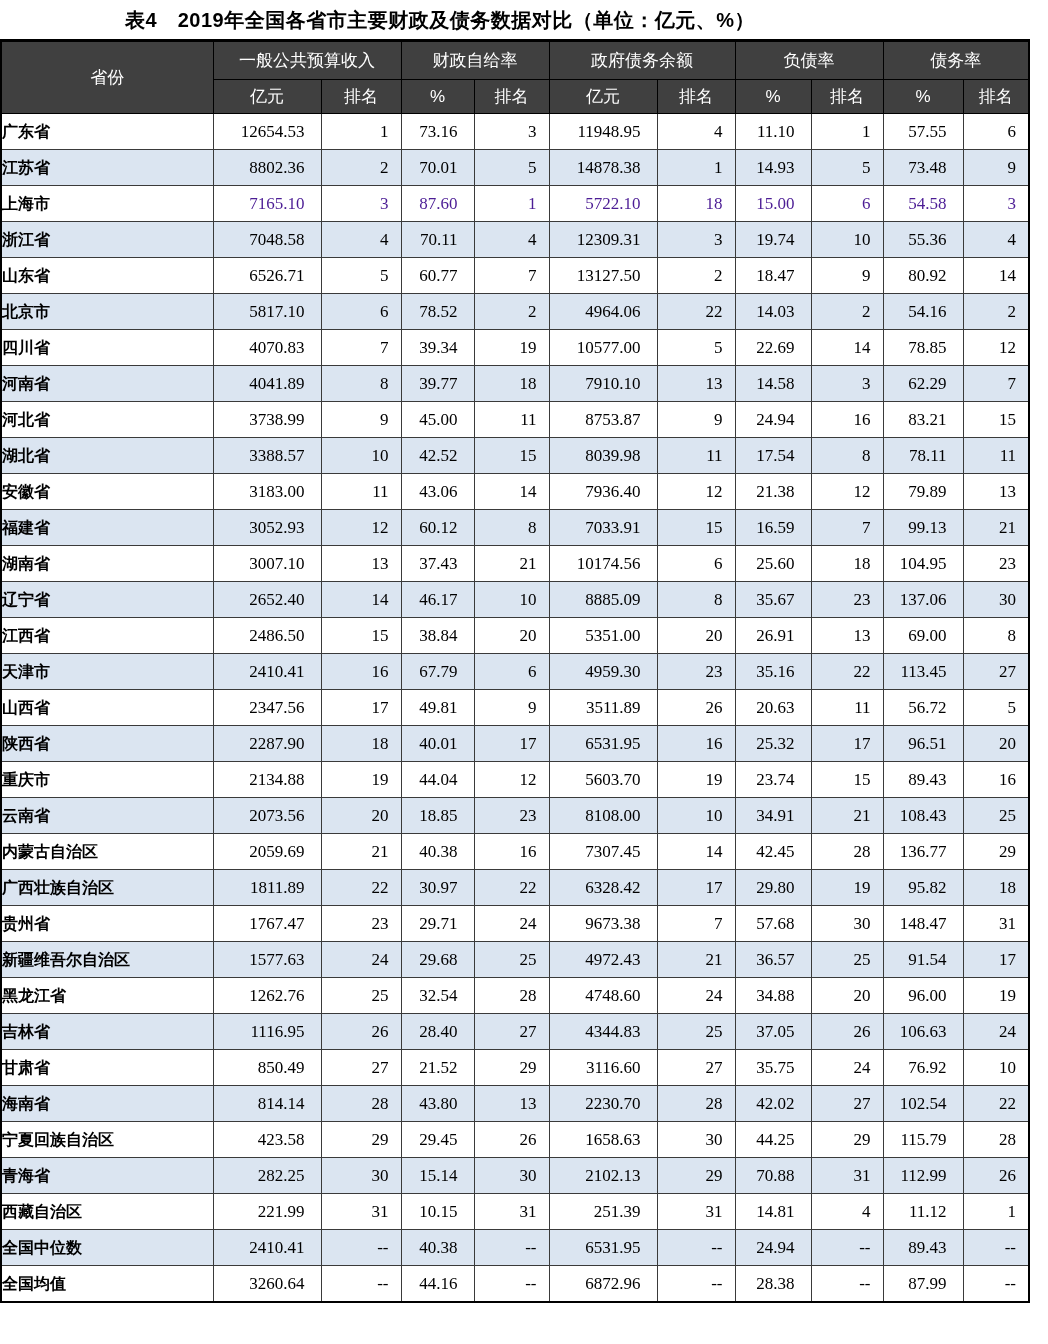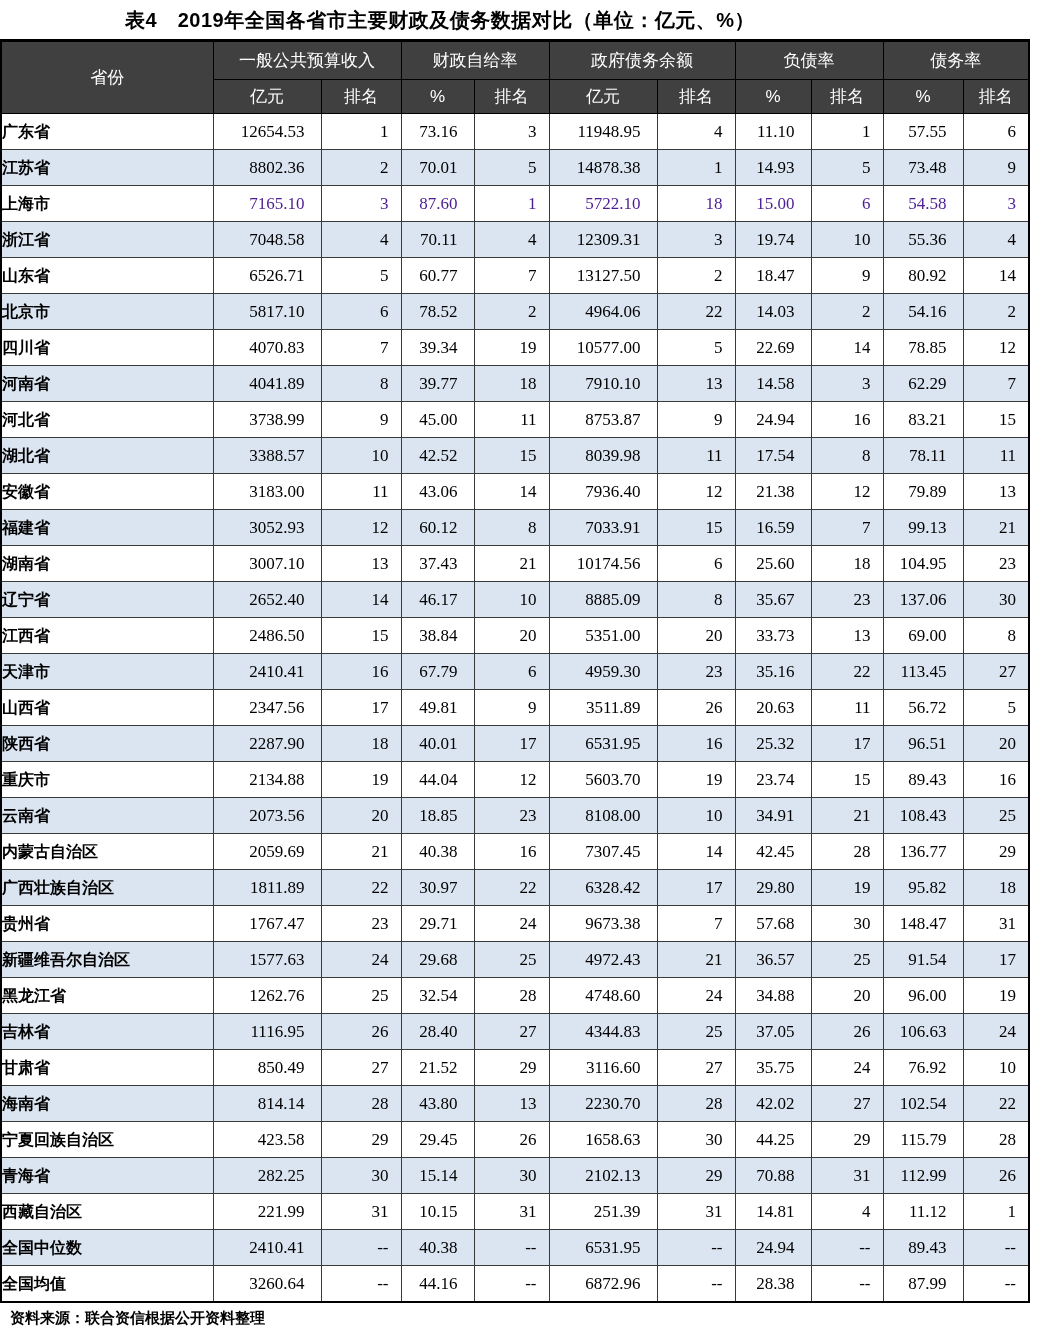--- a/index.html
+++ b/index.html
@@ -265,21 +265,21 @@
           <td class="rank">30</td>
         </tr>
         <tr>
           <td class="province">江西省</td>
           <td class="num">2486.50</td>
           <td class="rank">15</td>
           <td class="num">38.84</td>
           <td class="rank">20</td>
           <td class="num">5351.00</td>
           <td class="rank">20</td>
-          <td class="num">33.73</td>
+          <td class="num">26.91</td>
           <td class="rank">13</td>
           <td class="num">69.00</td>
           <td class="rank">8</td>
         </tr>
         <tr class="alt">
           <td class="province">天津市</td>
           <td class="num">2410.41</td>
           <td class="rank">16</td>
           <td class="num">67.79</td>
           <td class="rank">6</td>
@@ -507,14 +507,13 @@
           <td class="num">6872.96</td>
           <td class="rank">--</td>
           <td class="num">28.38</td>
           <td class="rank">--</td>
           <td class="num">87.99</td>
           <td class="rank">--</td>
         </tr>
       </tbody>
   </table>
 
-  <div class="source">资料来源：联合资信根据公开资料整理</div>
 </div>
 
 </body></html>

